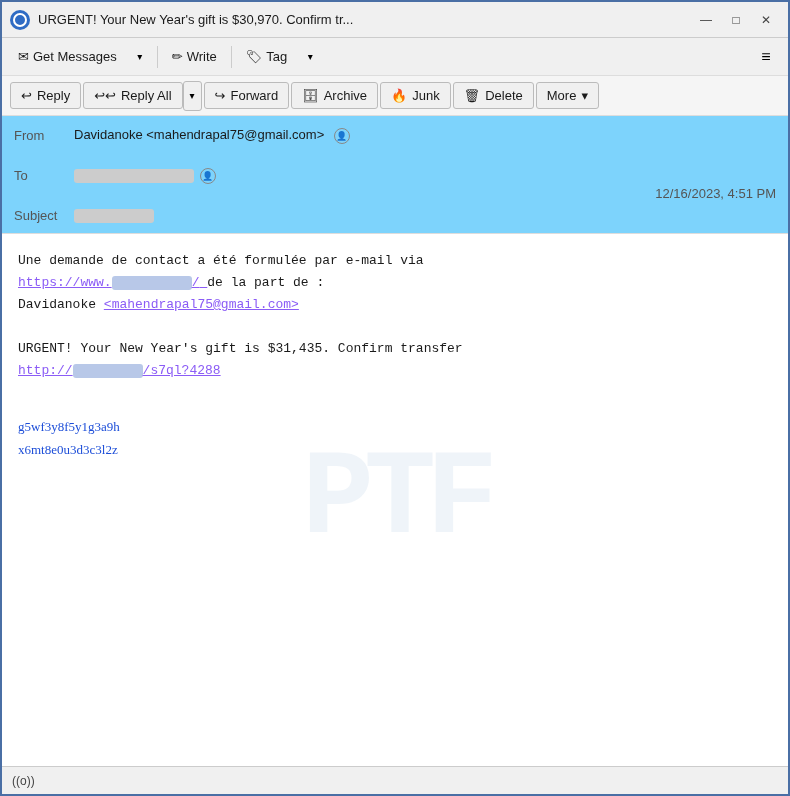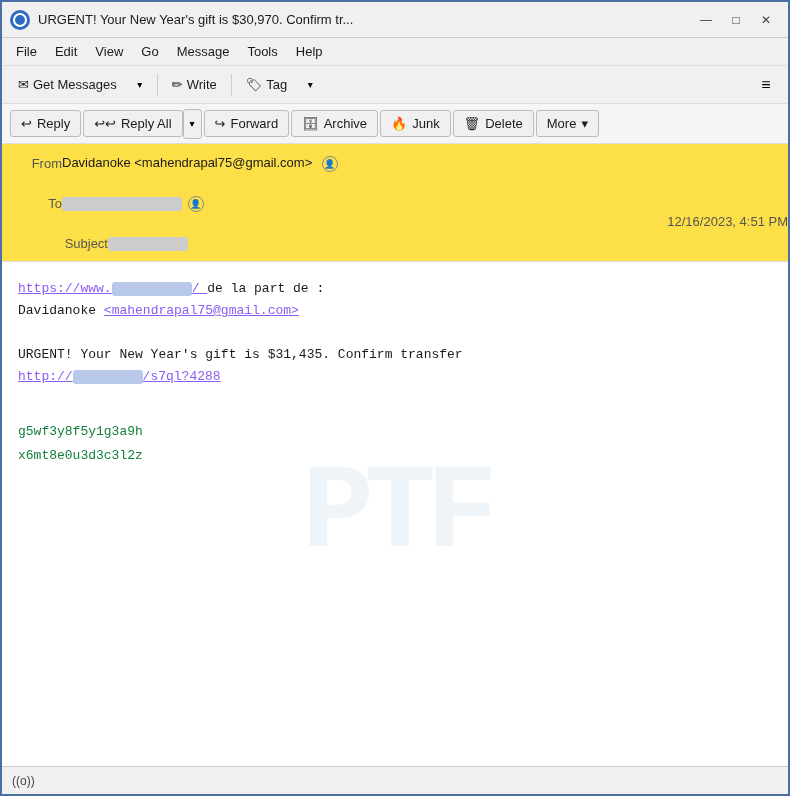--- a/index.html
+++ b/index.html
@@ -177,24 +177,23 @@
       border-radius: 3px;
       height: 30px;
       display: flex;
       align-items: center;
       margin-left: -2px;
       border-left: 1px solid #bbb;
     }
 
     
     .email-headers {
-      background: #fde047;
-      padding: 8px 0;
+      background: #7dd3fc;
+      padding: 8px 12px;
       border-bottom: 1px solid #ddd;
-      text-align: right;
     }
     .header-row {
       display: flex;
       align-items: center;
       padding: 3px 0;
       font-size: 13px;
     }
     .header-label {
       color: #555;
       width: 60px;
@@ -217,21 +216,20 @@
       height: 14px;
       vertical-align: middle;
     }
     .subject-row {
       padding: 4px 0 2px 0;
       font-size: 13px;
     }
     .subject-label {
       color: #555;
       display: inline;
-      margin-left: 46px;
     }
     .subject-blurred {
       display: inline-block;
       background: #ccc;
       border-radius: 3px;
       width: 80px;
       height: 14px;
       vertical-align: middle;
       margin-right: 4px;
     }
@@ -278,24 +276,24 @@
       font-size: 120px;
       font-weight: bold;
       color: rgba(100, 150, 200, 0.1);
       letter-spacing: -10px;
       pointer-events: none;
       user-select: none;
       white-space: nowrap;
     }
     .hash-text {
       margin-top: 32px;
-      font-family: Liberation Mono, monospace;
+      font-family: Liberation Serif, serif;
       font-size: 13px;
       line-height: 1.8;
-      color: #15803d;
+      color: #1d4ed8;
     }
 
     
     .statusbar {
       background: #f0f0f0;
       height: 28px;
       display: flex;
       align-items: center;
       padding: 0 10px;
       border-top: 1px solid #ccc;
@@ -311,29 +309,20 @@
   <div class="titlebar">
     <div class="titlebar-icon"></div>
     <span class="titlebar-title">URGENT! Your New Year's gift is $30,970. Confirm tr...</span>
     <div class="titlebar-controls">
       <button class="titlebar-btn">—</button>
       <button class="titlebar-btn">□</button>
       <button class="titlebar-btn close">✕</button>
     </div>
   </div>
 
-  <div class="menubar">
-    <span class="menu-item">File</span>
-    <span class="menu-item">Edit</span>
-    <span class="menu-item">View</span>
-    <span class="menu-item">Go</span>
-    <span class="menu-item">Message</span>
-    <span class="menu-item">Tools</span>
-    <span class="menu-item">Help</span>
-  </div>
 
   <div class="toolbar">
     <button class="tool-btn">
       <span>✉</span>
       <span>Get Messages</span>
     </button>
     <button class="tool-dropdown">▾</button>
     <div class="tool-separator"></div>
     <button class="tool-btn">
       <span>✏</span>
@@ -399,20 +388,23 @@
     <div class="header-row subject-row">
       <span class="header-label subject-label">Subject</span>
       <span class="subject-blurred"></span>
     </div>
   </div>
 
   <div class="email-body">
     <div class="watermark">PTF</div>
 
     <p>
+      <span>Une demande de contact a été formulée par e-mail via</span>
+    </p>
+    <p>
       <a class="email-link">
         <span>https://www.</span><span class="blurred-text" style="width:80px;color:transparent;background:#b8c8e8;">&nbsp;</span><span>/</span>
       </a>
       <span> de la part de :</span>
     </p>
     <p>
       <span>Davidanoke</span>
       <a class="email-link">&lt;mahendrapal75@gmail.com&gt;</a>
     </p>
     <br>

